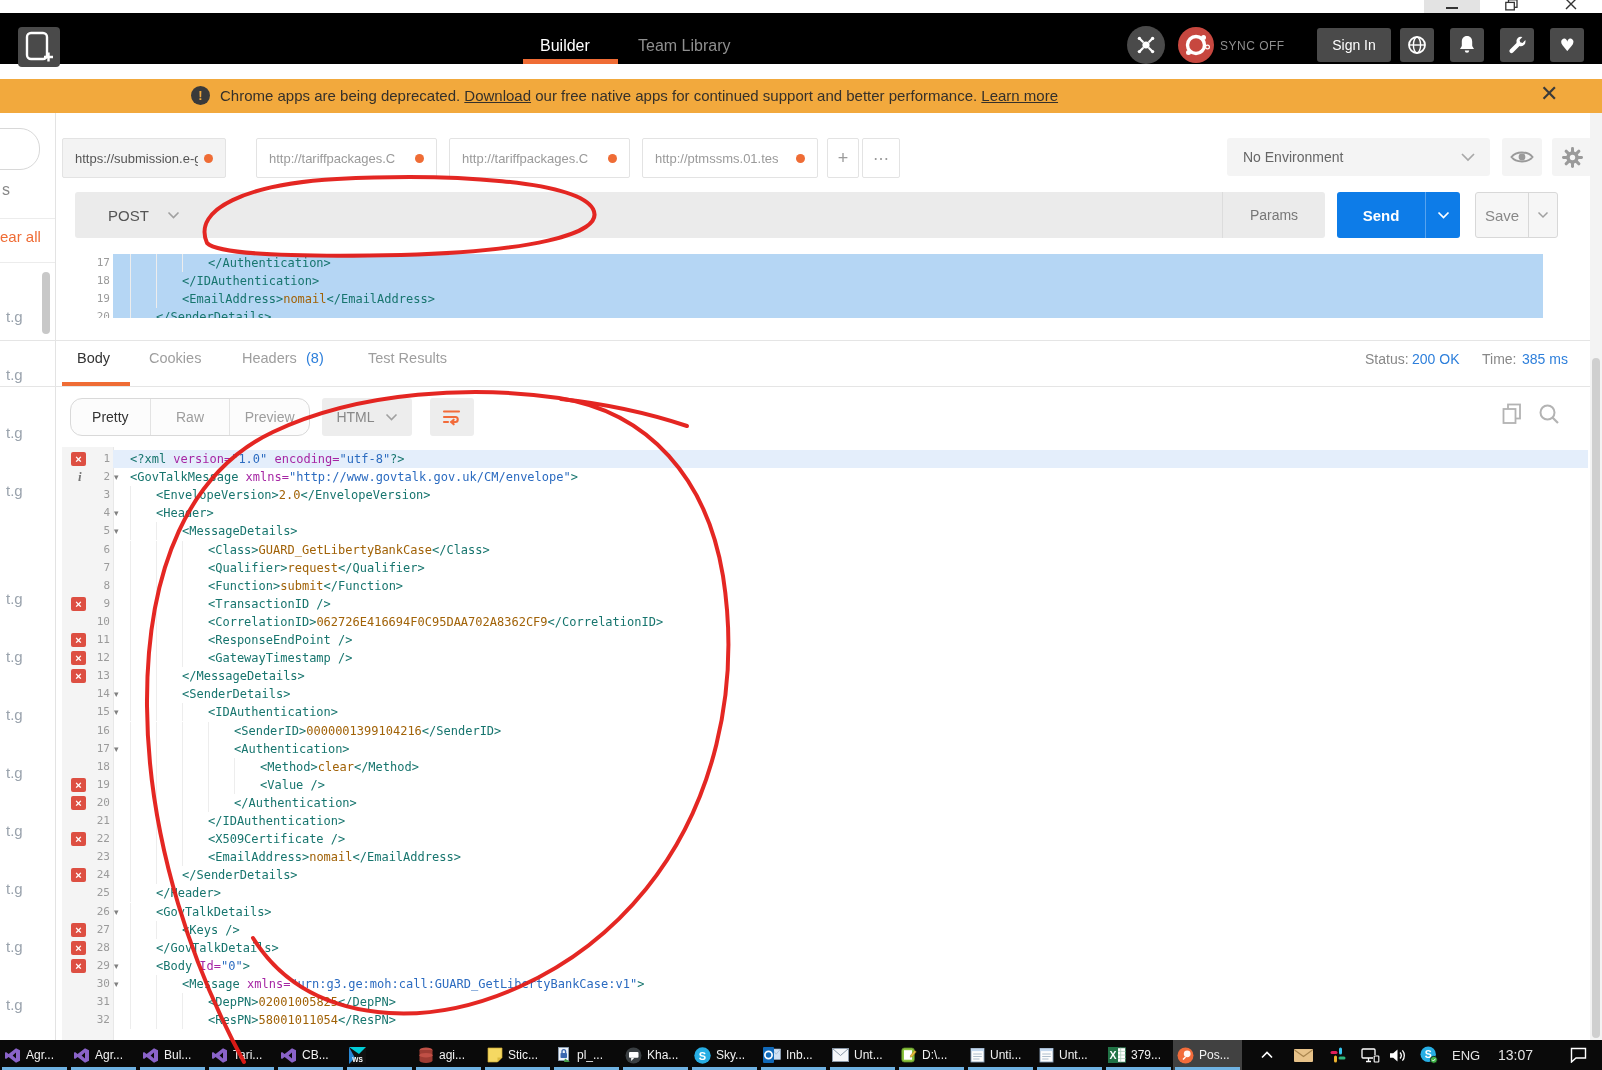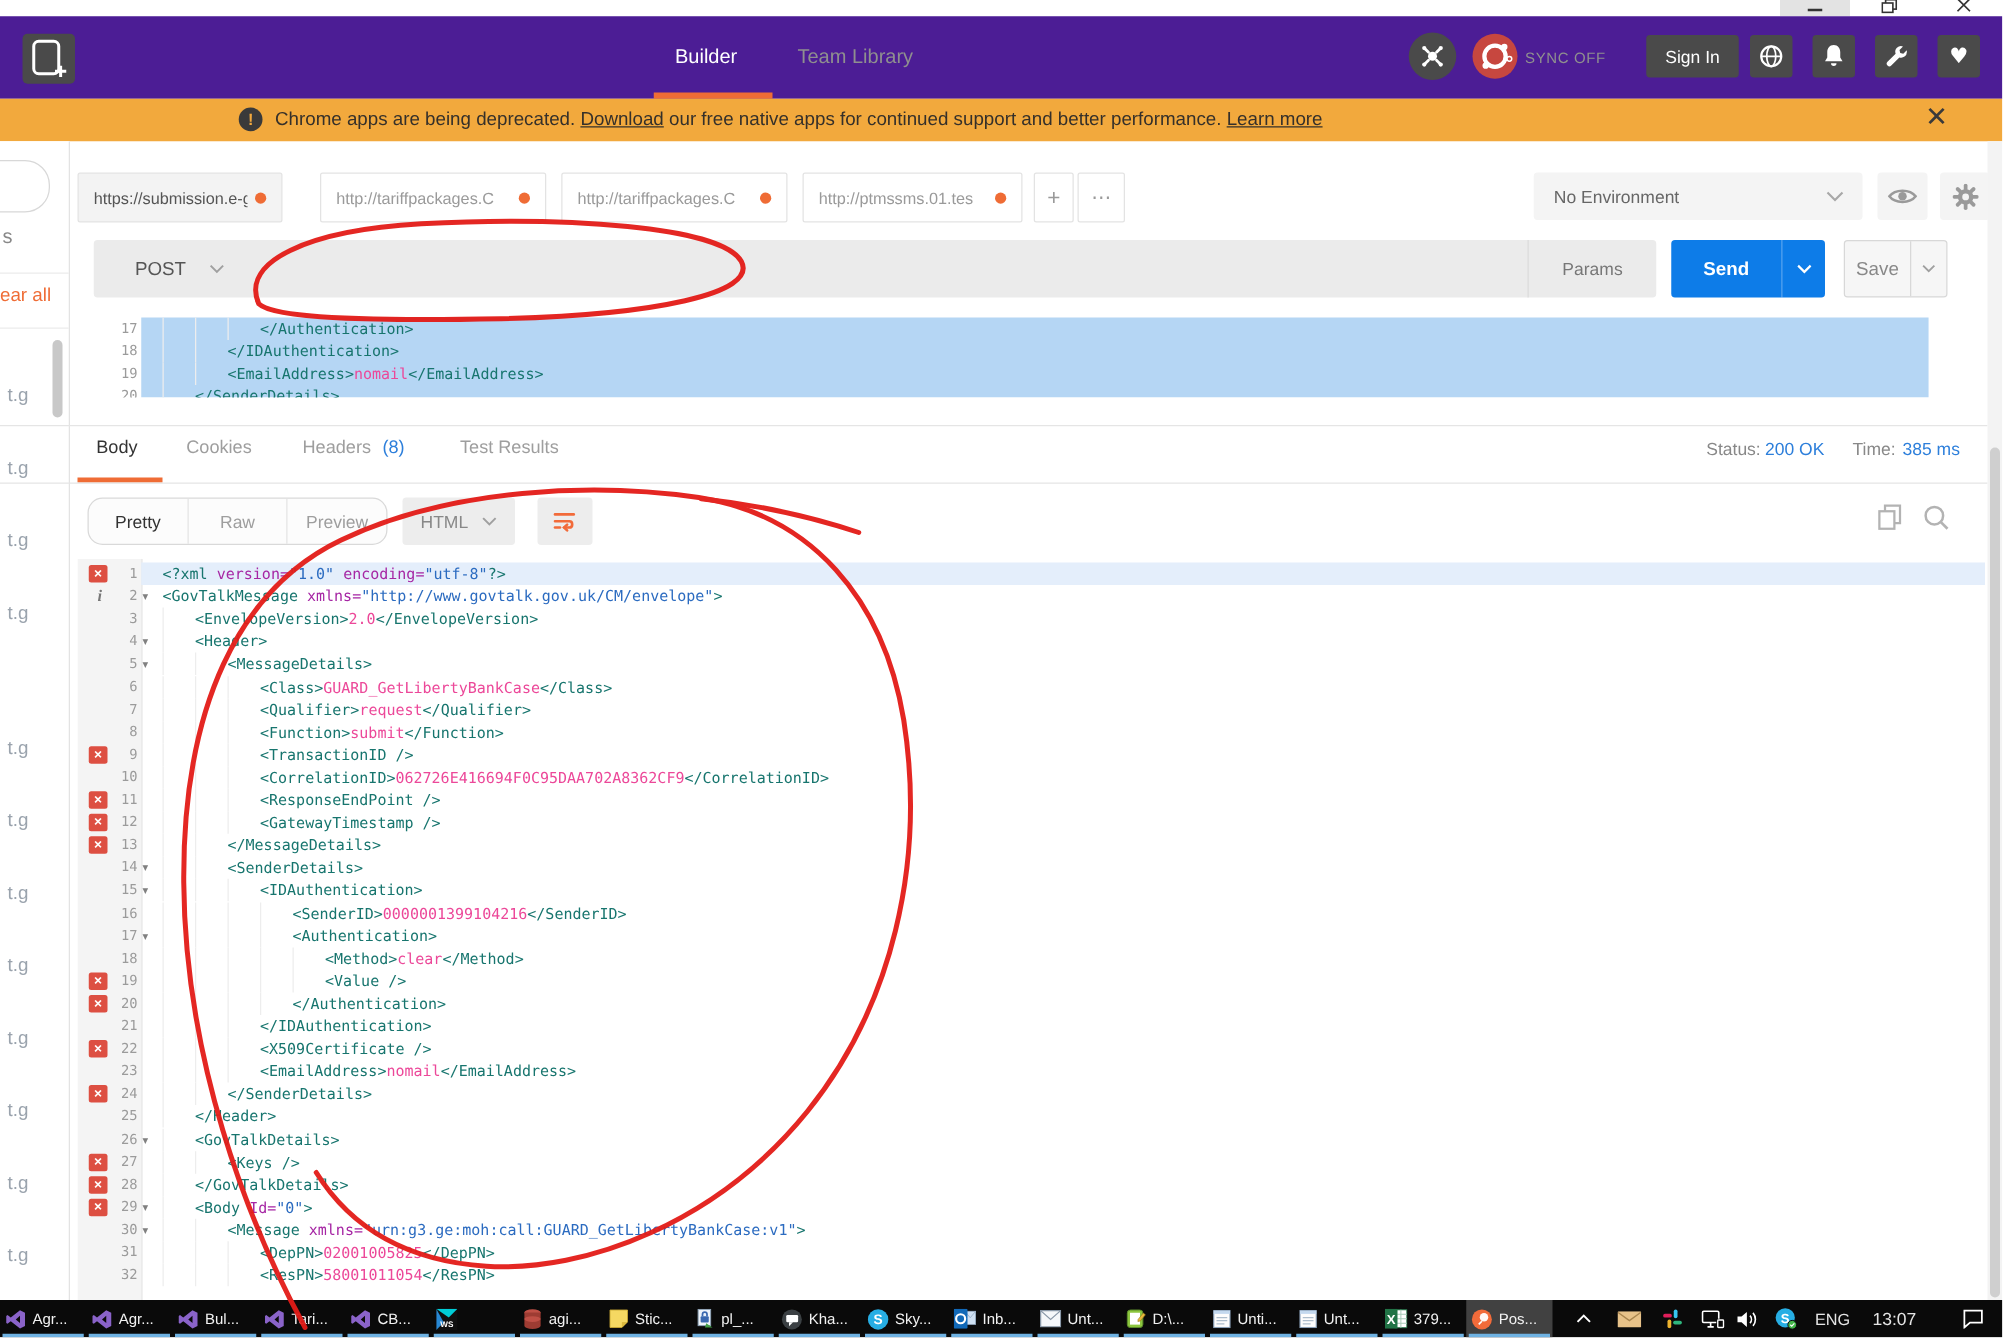--- a/index.html
+++ b/index.html
@@ -4,21 +4,21 @@
 <style>
   html,body{margin:0;padding:0;background:#fff}
   #page{position:relative;width:1602px;height:1070px;background:#fff;overflow:hidden;
         font-family:"Liberation Sans",sans-serif;-webkit-font-smoothing:antialiased}
 
   
   #titlebar{position:absolute;left:0;top:0;width:1602px;height:13px;background:#fff;overflow:hidden}
   .wbtn{position:absolute;top:0;height:13px;display:flex;align-items:flex-start;justify-content:center;overflow:hidden}
 
   
-  #appheader{position:absolute;left:0;top:13px;width:1602px;height:66px;background:#4c1d95}
+  #appheader{position:absolute;left:0;top:13px;width:1602px;height:51px;background:#000000}
   .newreq{position:absolute;left:18px;top:14px;width:42px;height:40px;border-radius:4px;background:#4a4a4a;
           display:flex;align-items:center;justify-content:center;cursor:pointer}
   .hnav-item{position:absolute;top:24px;font-size:16px;color:#8f8f8f;cursor:pointer}
   .hnav-item.active{color:#fff}
   .hnav-underline{position:absolute;left:523px;bottom:0;width:95px;height:5px;background:#ef6c35}
   .hbtn{position:absolute;top:15px;width:34px;height:34px;background:#4a4a4a;border-radius:3px;
         display:flex;align-items:center;justify-content:center;cursor:pointer}
   .hcircle{position:absolute;top:13px;width:38px;height:38px;border-radius:50%;background:#4a4a4a;
         display:flex;align-items:center;justify-content:center;cursor:pointer}
   .signin{position:absolute;left:1317px;top:15px;width:74px;height:34px;background:#4a4a4a;border-radius:3px;
@@ -97,21 +97,21 @@
         color:#fff;font-size:11px;line-height:14px;font-weight:bold;text-align:center;font-family:"Liberation Sans",sans-serif}
   .info-ic{position:absolute;left:16px;top:0;font-family:"Liberation Serif",serif;font-style:italic;
         font-weight:bold;font-size:13px;color:#777}
   .fold{position:absolute;left:52px;top:0;font-size:9px;color:#808080;cursor:pointer}
   .ccontent{position:absolute;left:68px;top:0;white-space:pre;font-family:"DejaVu Sans Mono",monospace;
         font-size:12px;color:#2d2d2d}
   .ig{display:inline-block;width:25px;height:18px;border-left:1px solid #ededed;vertical-align:top}
   .tk-t,.tk-m{color:#17756e}
   .tk-a{color:#a626a4}
   .tk-s{color:#2b6bc0}
-  .tk-x{color:#ec4899}
+  .tk-x{color:#a16207}
 
   
   .hdiv{position:absolute;left:0;width:1590px;height:1px;background:#e5e5e5}
   .rtab{position:absolute;top:350px;font-size:14.5px;color:#9e9e9e;cursor:pointer}
   .rtab.active{color:#333}
   .rtab.count{color:#2d7fdb}
   .body-underline{position:absolute;left:62px;top:382px;width:68px;height:4px;background:#ef6c35}
   .statlbl{position:absolute;top:351px;font-size:14px;color:#888}
   .statval{position:absolute;top:351px;font-size:14px;color:#2d7fdb}
 

